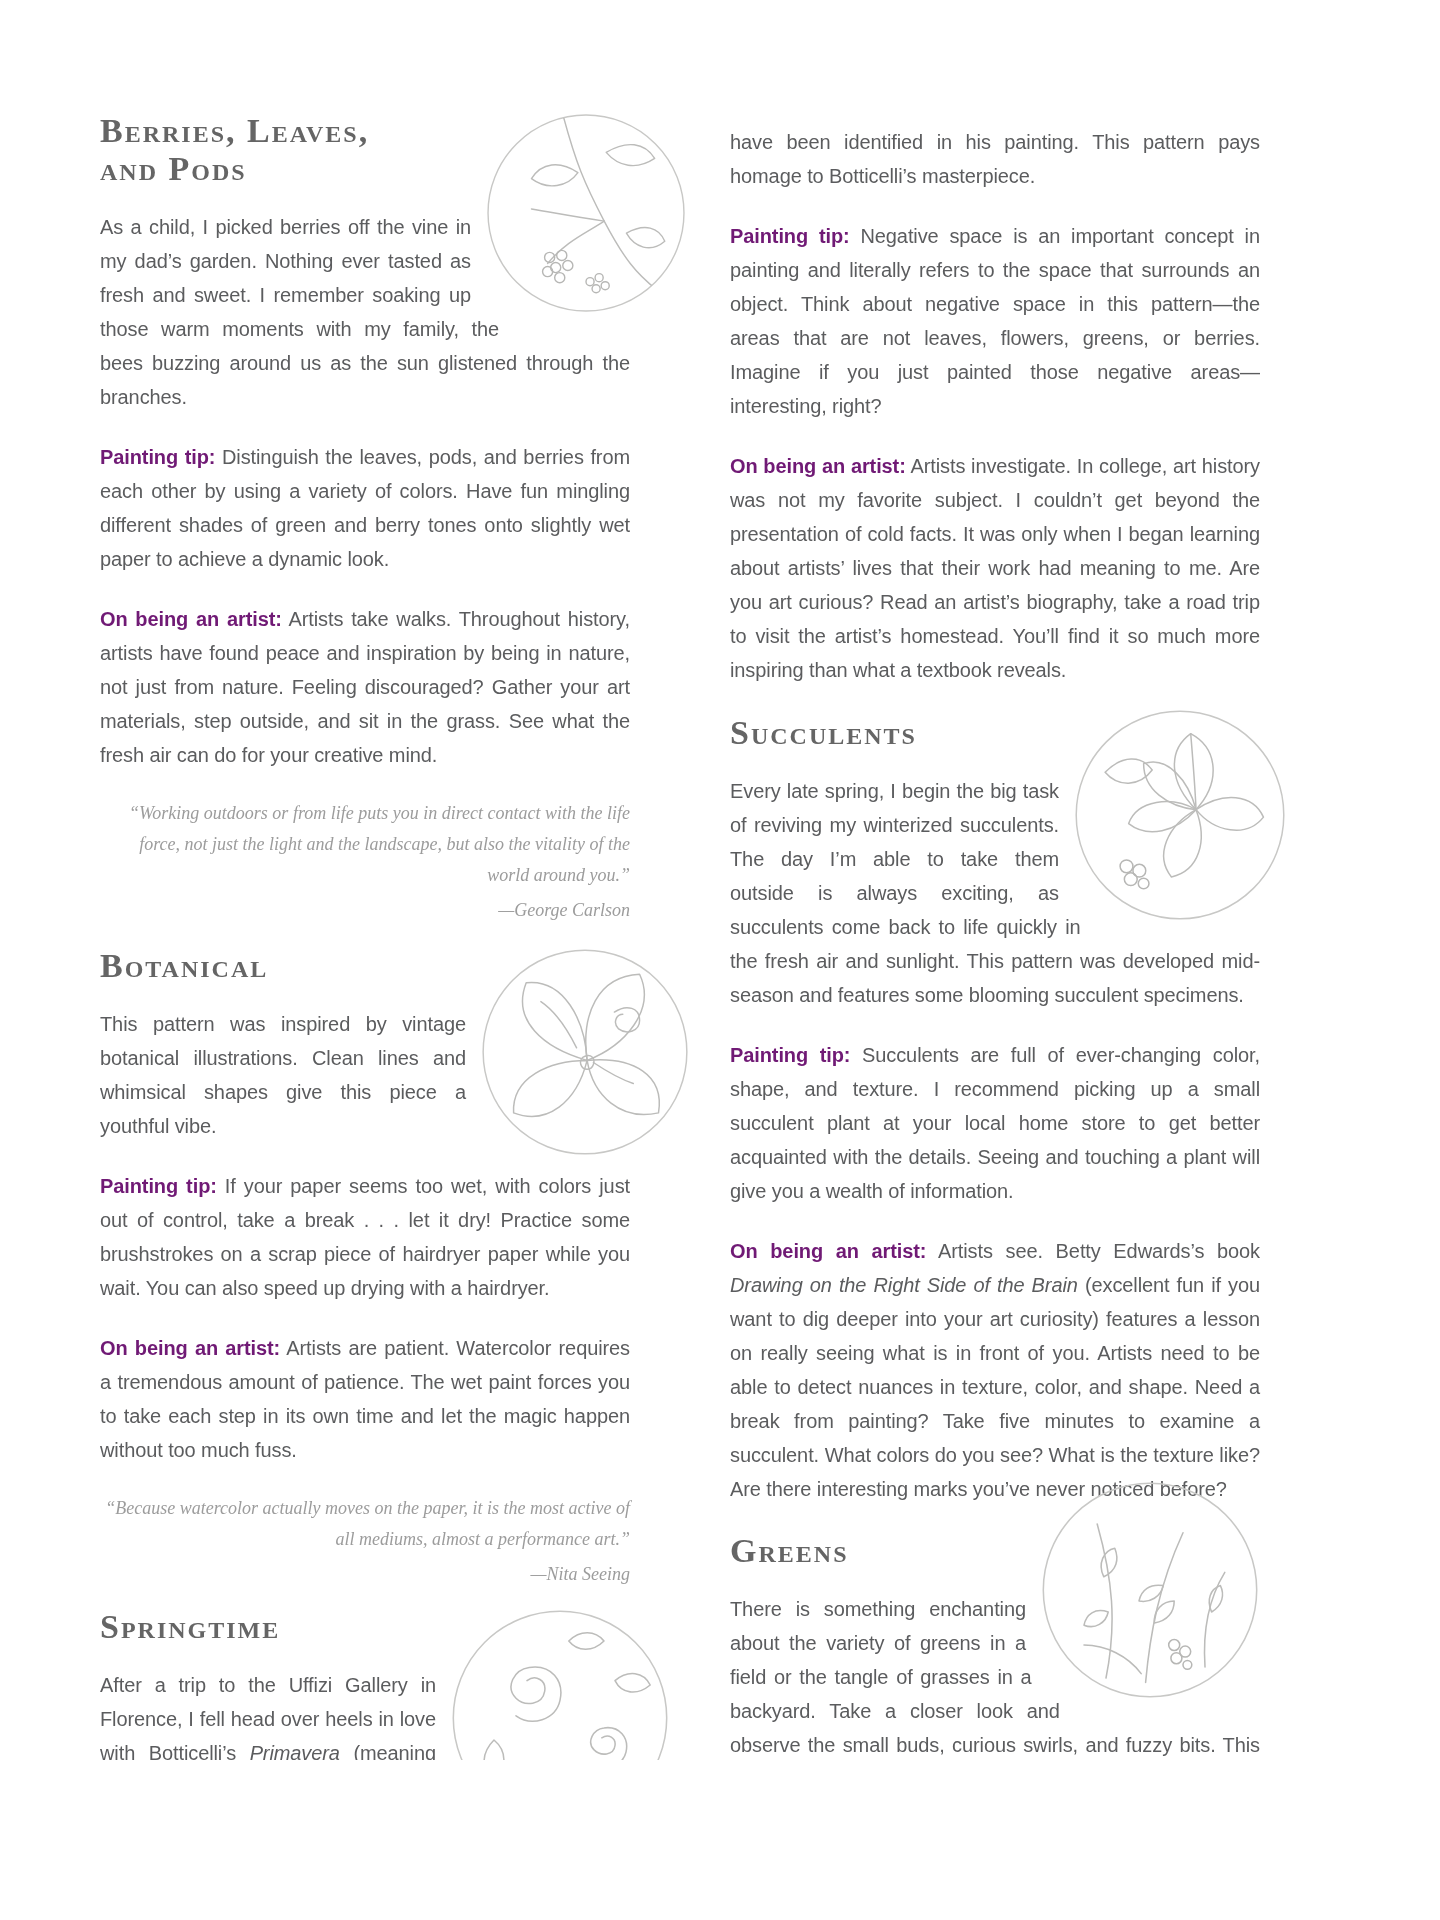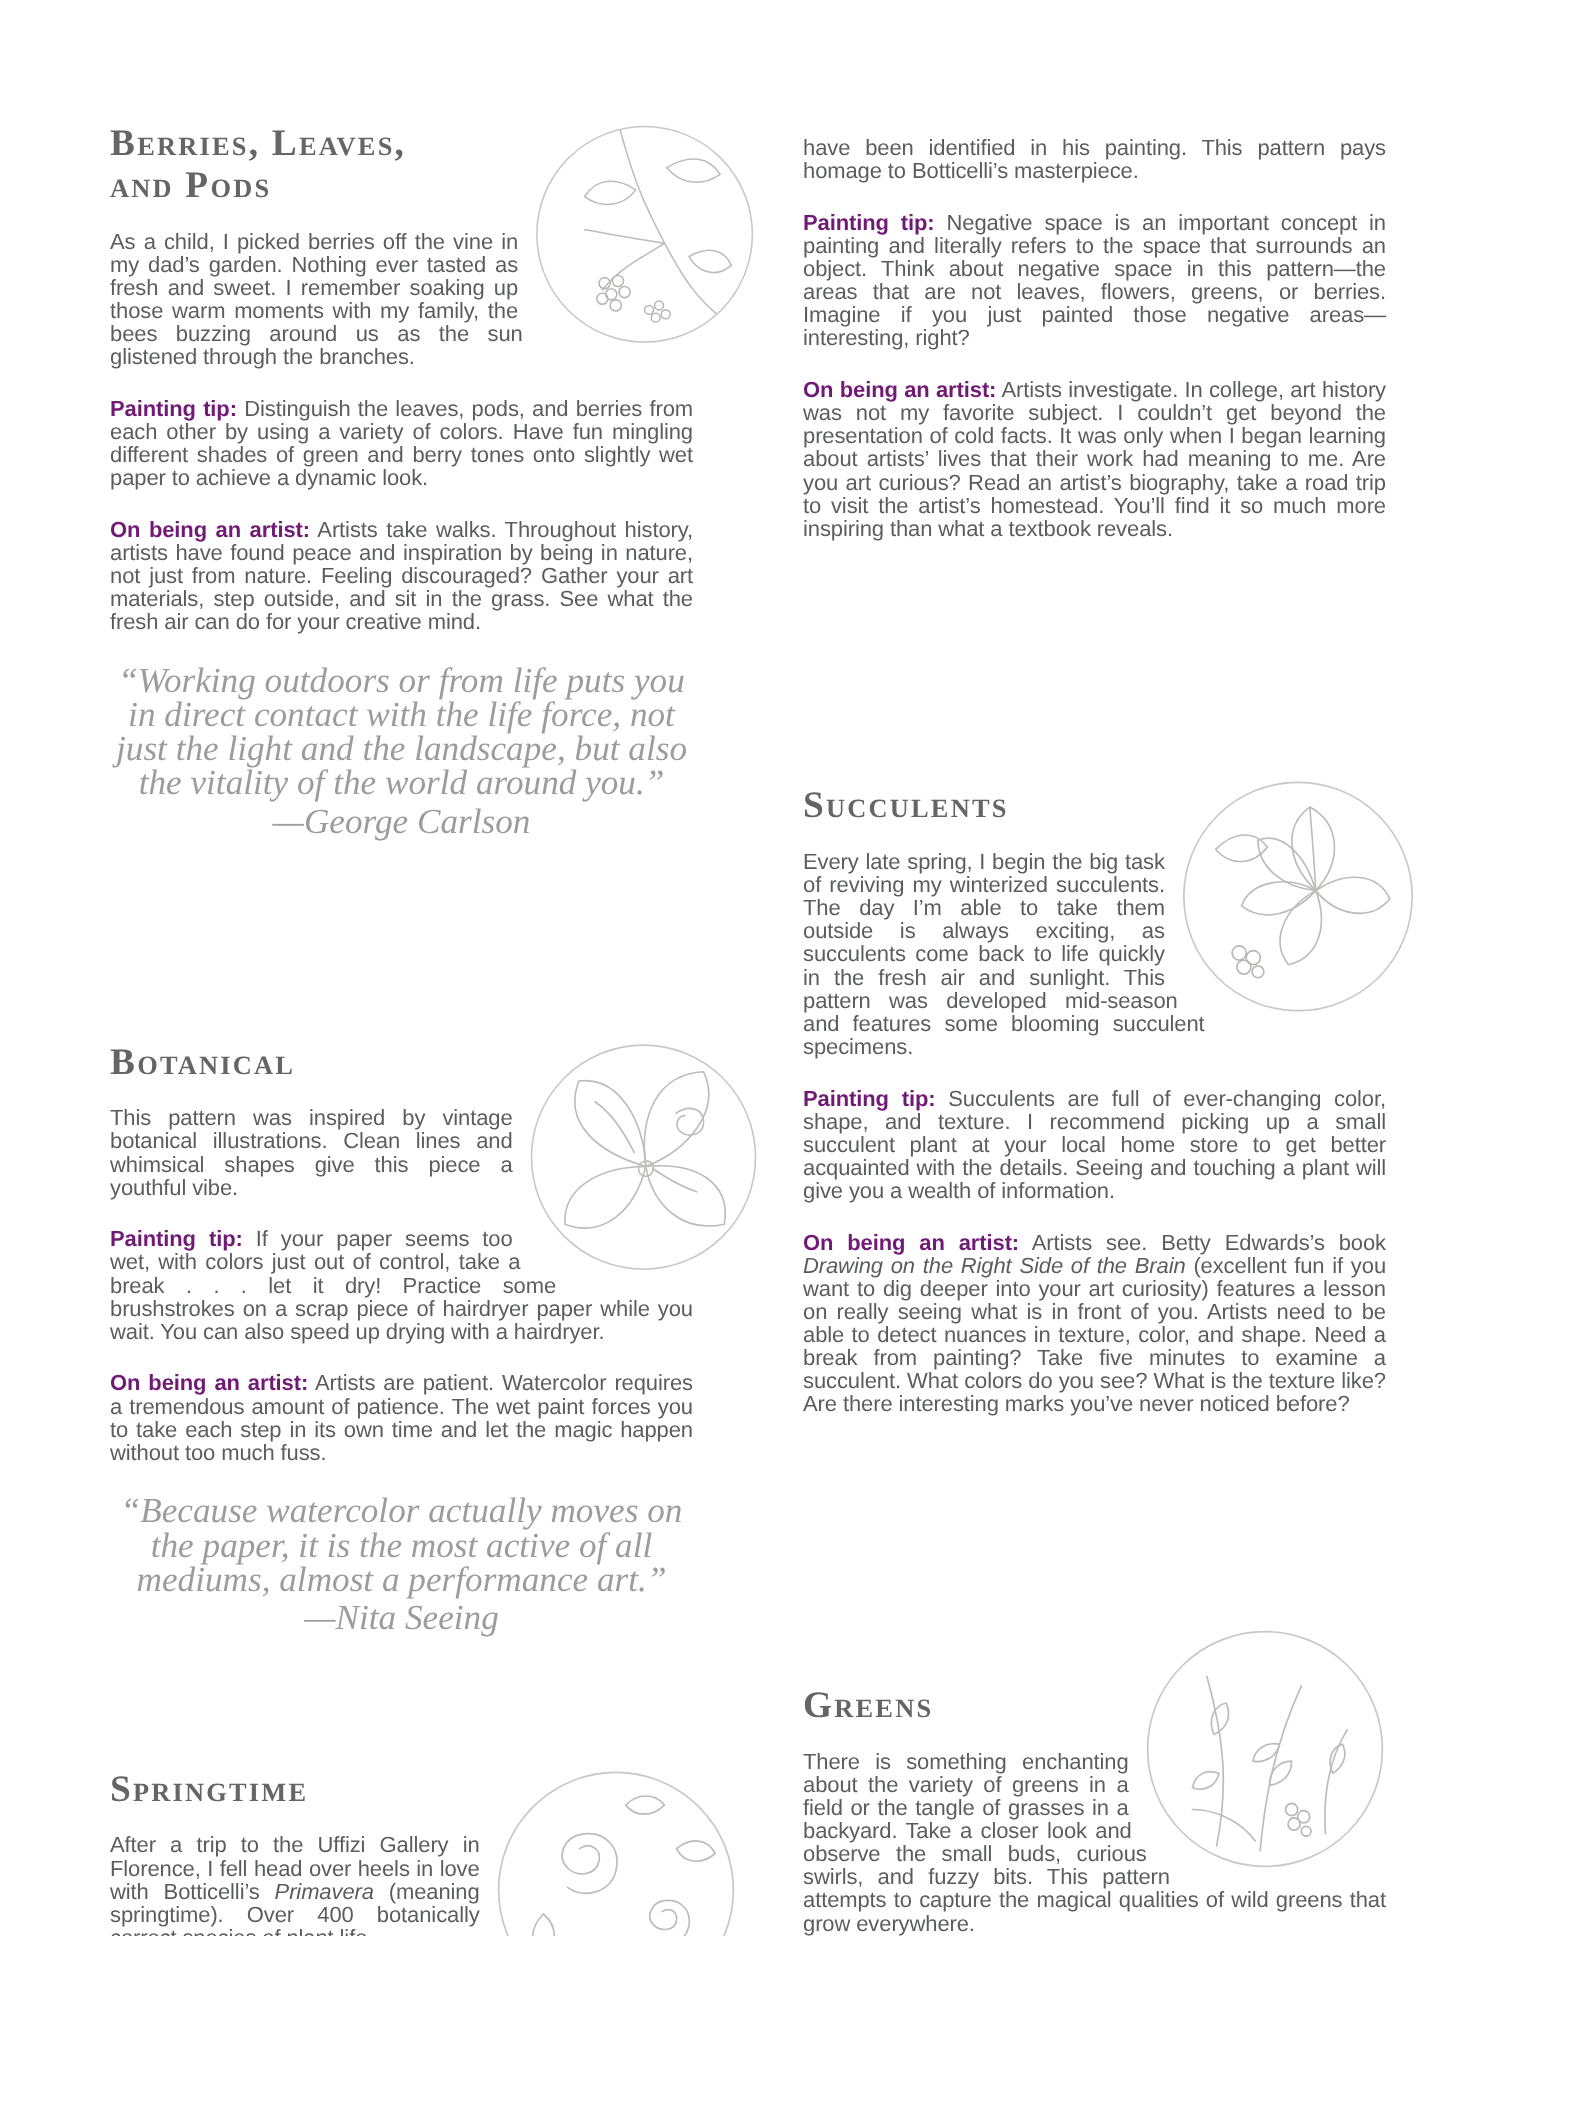--- a/index.html
+++ b/index.html
@@ -15,31 +15,31 @@
   h2.title {
     margin:0 0 22px 0;
     font-family:"Liberation Serif", serif;
     font-variant:small-caps;
     font-weight:600;
     font-size:34px; line-height:38px;
     color:#656565; letter-spacing:2px;
   }
   p.body {
     margin:0 0 26px 0;
-    font-size:20px; line-height:21px;
+    font-size:20px; line-height:34px;
     color:#5b5c5e; text-align:justify;
     letter-spacing:-0.1px;
   }
   p.body strong { font-weight:bold; color:#701a75; }
   p.body em { font-style:italic; }
 
   .quote {
-    margin-top:20px; text-align:center;
+    margin-top:20px; text-align:right;
     font-family:"Liberation Serif", serif; font-style:italic;
-    font-size:32px; line-height:31px; color:#9c9c9c;
+    font-size:18px; line-height:31px; color:#9c9c9c;
   }
   .quote-attr { margin-top:4px; }
 
   .illo {
     float:right;
     shape-outside:circle(50%); shape-margin:12px;
     margin-left:14px; margin-bottom:12px;
   }
   .illo svg {
     display:block; width:100%; height:100%;

